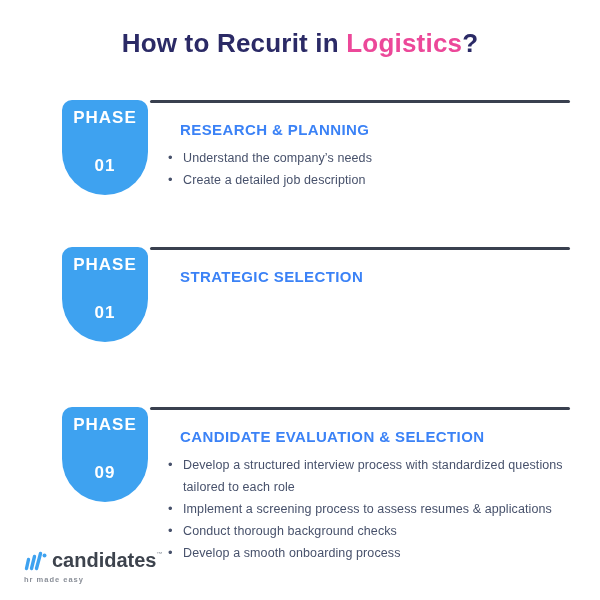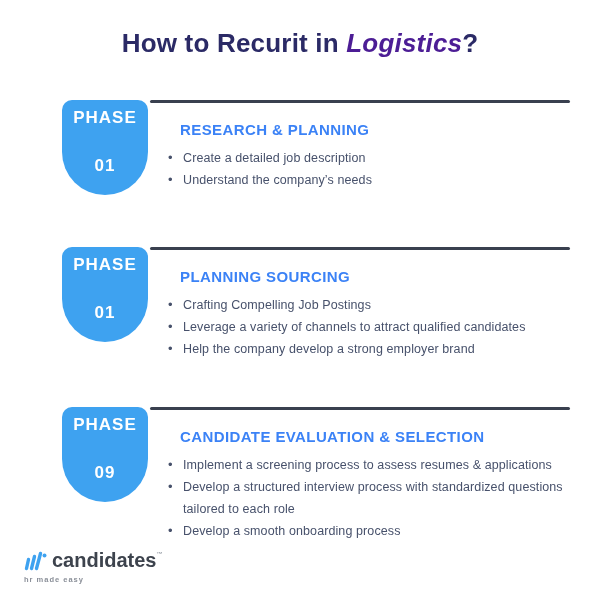--- a/index.html
+++ b/index.html
@@ -13,21 +13,21 @@
   }
   .title {
     position: absolute;
     top: 28px; left: 0; right: 0;
     text-align: center;
     font-size: 26px;
     font-weight: 700;
     color: #2b2a66;
     letter-spacing: 0.2px;
   }
-  .title .hl { color: #4c1d95; font-style: italic; }
+  .title .hl { color: #ec4899; }
   .phase-section { position: absolute; left: 0; width: 600px; }
   .phase-section.s1 { top: 100px; }
   .phase-section.s2 { top: 247px; }
   .phase-section.s3 { top: 407px; }
   .badge {
     position: absolute;
     left: 62px; top: 0;
     width: 86px; height: 95px;
     background: #3ea2f0;
     border-radius: 10px 10px 43px 43px;
@@ -119,53 +119,49 @@
 
   <section class="phase-section s1">
     <div class="badge">
       <span class="phase-label">PHASE</span>
       <span class="phase-number">01</span>
     </div>
     <div class="content">
       <div class="divider"></div>
       <h2 class="heading">RESEARCH &amp; PLANNING</h2>
       <ul class="bullets">
+        <li>Understand the company’s needs</li>
         <li>Create a detailed job description</li>
-        <li>Understand the company’s needs</li>
       </ul>
     </div>
   </section>
 
   <section class="phase-section s2">
     <div class="badge">
       <span class="phase-label">PHASE</span>
       <span class="phase-number">01</span>
     </div>
     <div class="content">
       <div class="divider"></div>
-      <h2 class="heading">PLANNING SOURCING</h2>
-      <ul class="bullets">
-        <li>Crafting Compelling Job Postings</li>
-        <li>Leverage a variety of channels to attract qualified candidates</li>
-        <li>Help the company develop a strong employer brand</li>
-      </ul>
+      <h2 class="heading">STRATEGIC SELECTION</h2>
     </div>
   </section>
 
   <section class="phase-section s3">
     <div class="badge">
       <span class="phase-label">PHASE</span>
       <span class="phase-number">09</span>
     </div>
     <div class="content">
       <div class="divider"></div>
       <h2 class="heading">CANDIDATE EVALUATION &amp; SELECTION</h2>
       <ul class="bullets">
+        <li>Develop a structured interview process with standardized questions tailored to each role</li>
         <li>Implement a screening process to assess resumes &amp; applications</li>
-        <li>Develop a structured interview process with standardized questions tailored to each role</li>
+        <li>Conduct thorough background checks</li>
         <li>Develop a smooth onboarding process</li>
       </ul>
     </div>
   </section>
 
   <div class="logo">
     <div class="logo-row">
       <span class="logo-mark">
         <svg width="26" height="20" viewBox="0 0 26 20">
           <g stroke="#3ea2f0" stroke-width="3.4" stroke-linecap="round" fill="none">

